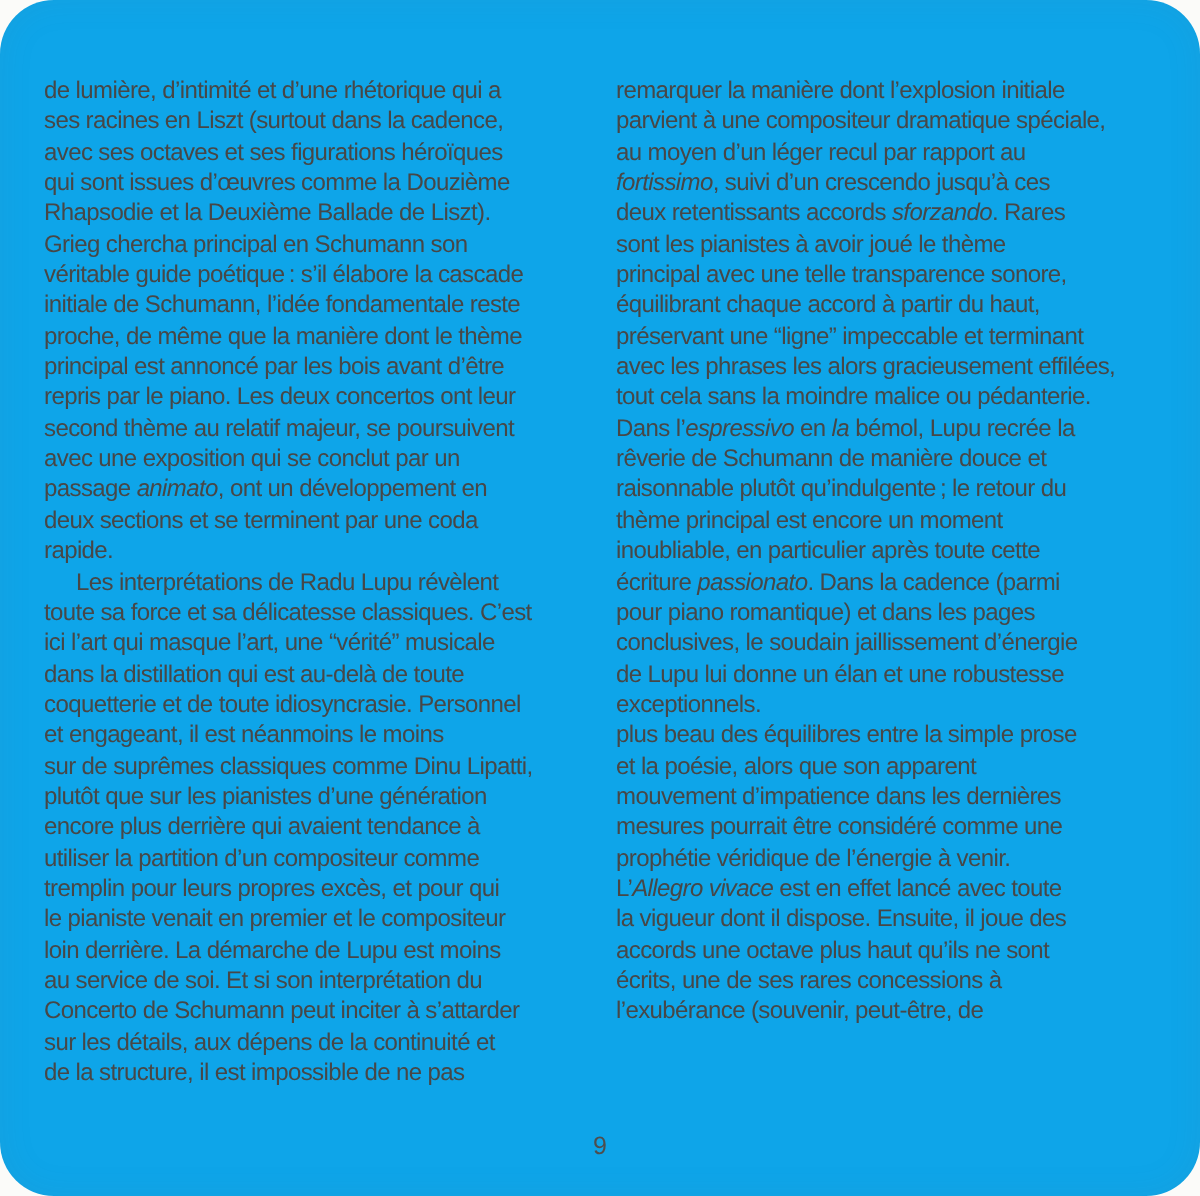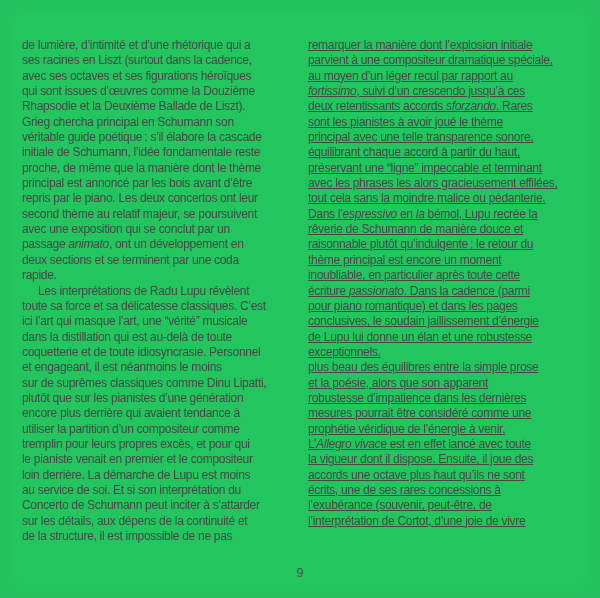--- a/index.html
+++ b/index.html
@@ -11,32 +11,33 @@
   }
   body {
     background: #fbfbf9;
     font-family: "Liberation Sans", sans-serif;
     color: #474747;
   }
   .page {
     position: relative;
     width: 600px;
     height: 598px;
-    background: #22c55e;
+    background: #0ea5e9;
     box-shadow: inset 0 0 18px rgba(120,120,120,0.08);
+    border-radius: 27px;
   }
   .col {
     position: absolute;
     top: 38px;
     font-size: 12px;
     line-height: 15.35px;
     letter-spacing: -0.3px;
   }
   #col-left  { left: 22px;  width: 276px; }
-  #col-right { left: 308px; width: 280px; text-decoration: underline; }
+  #col-right { left: 308px; width: 280px; }
   .line { white-space: pre; }
   .line.ind { padding-left: 16px; }
   .it { font-style: italic; }
   .page-number {
     position: absolute;
     top: 566px;
     left: 0;
     width: 600px;
     text-align: center;
     font-size: 12.5px;
@@ -100,24 +101,23 @@
       <div class="line"><span>raisonnable plutôt qu’indulgente ; le retour du</span></div>
       <div class="line"><span>thème principal est encore un moment</span></div>
       <div class="line"><span>inoubliable, en particulier après toute cette</span></div>
       <div class="line"><span>écriture </span><span class="it">passionato</span><span>. Dans la cadence (parmi</span></div>
       <div class="line"><span>pour piano romantique) et dans les pages</span></div>
       <div class="line"><span>conclusives, le soudain jaillissement d’énergie</span></div>
       <div class="line"><span>de Lupu lui donne un élan et une robustesse</span></div>
       <div class="line"><span>exceptionnels.</span></div>
       <div class="line"><span>plus beau des équilibres entre la simple prose</span></div>
       <div class="line"><span>et la poésie, alors que son apparent</span></div>
-      <div class="line"><span>robustesse d’impatience dans les dernières</span></div>
+      <div class="line"><span>mouvement d’impatience dans les dernières</span></div>
       <div class="line"><span>mesures pourrait être considéré comme une</span></div>
       <div class="line"><span>prophétie véridique de l’énergie à venir.</span></div>
       <div class="line"><span>L’</span><span class="it">Allegro vivace</span><span> est en effet lancé avec toute</span></div>
       <div class="line"><span>la vigueur dont il dispose. Ensuite, il joue des</span></div>
       <div class="line"><span>accords une octave plus haut qu’ils ne sont</span></div>
       <div class="line"><span>écrits, une de ses rares concessions à</span></div>
       <div class="line"><span>l’exubérance (souvenir, peut-être, de</span></div>
-      <div class="line"><span>l’interprétation de Cortot, d’une joie de vivre</span></div>
     </div>
   <div class="page-number">9</div>
 </div>
 
 </body></html>

